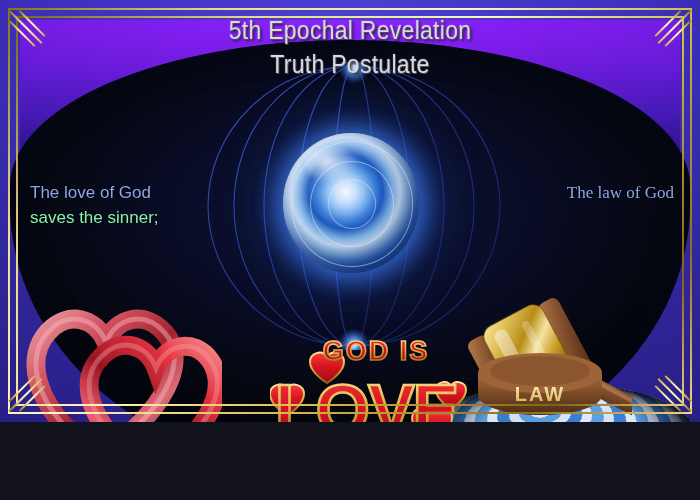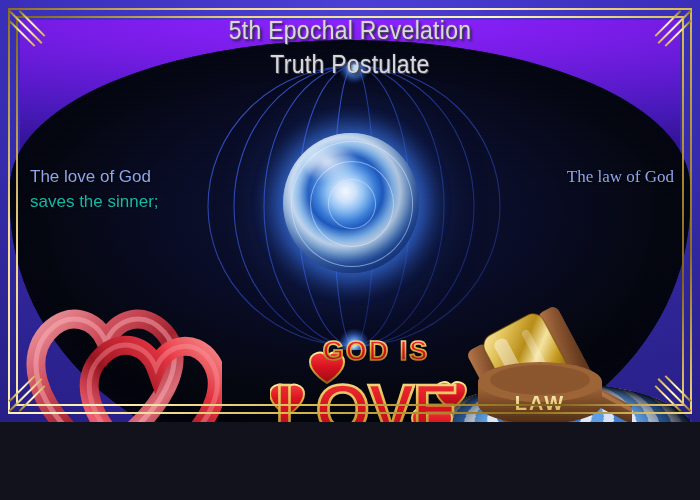--- a/index.html
+++ b/index.html
@@ -91,23 +91,23 @@
     font-family:"Liberation Sans",sans-serif;
     font-weight:400;letter-spacing:.3px;
     color:#d9d9dd;
     text-shadow:1px 1px 0 #4a4a58, 2px 2px 3px rgba(0,0,0,.7), 0 0 2px rgba(255,255,255,.35);
     transform:scaleX(.92);
   }
   #title-main{top:16px;font-size:25px;}
   #title-sub{top:50px;font-size:25px;}
 
   
-  .statement{position:absolute;font-size:17px;line-height:1.45;white-space:nowrap;}
+  .statement{position:absolute;font-size:17px;line-height:1.45;white-space:nowrap;margin-top:16px;}
   .statement .l1{color:#8ea6e8;text-shadow:0 1px 2px rgba(0,0,0,.9);}
-  .statement .l2{color:#14b8a6;text-shadow:0 1px 2px rgba(0,0,0,.9);}
+  .statement .l2{color:#86efac;text-shadow:0 1px 2px rgba(0,0,0,.9);}
   #statement-left{left:30px;top:165px;}
   #statement-right{right:26px;top:165px;text-align:center;font-family:Liberation Serif, serif;}
 
   
   .hearts3d{position:absolute;left:22px;top:286px;width:200px;height:180px;}
   .hearts3d svg{width:100%;height:100%;display:block;}
 
   
   .loveart{position:absolute;left:270px;top:322px;width:200px;height:130px;}
   .loveart svg{width:100%;height:100%;display:block;}
@@ -121,21 +121,21 @@
     transform:perspective(260px) rotateX(58deg);
     opacity:.95;
     filter:blur(.3px);
   }
   .target-mask{
     position:absolute;left:430px;top:330px;width:260px;height:180px;
     border-radius:50%;
     background:radial-gradient(closest-side, rgba(0,0,0,0) 58%, rgba(4,6,18,.55) 86%, rgba(4,6,18,.95) 100%);
     transform:perspective(260px) rotateX(58deg);
   }
-  .gavel{position:absolute;left:452px;top:286px;width:180px;height:180px;}
+  .gavel{position:absolute;left:452px;top:277px;width:180px;height:180px;}
   .gavel svg{width:100%;height:100%;display:block;}
 
   .noise{position:absolute;inset:0;pointer-events:none;opacity:.05;
     background-image:repeating-linear-gradient(0deg,rgba(255,255,255,.25) 0 1px,rgba(0,0,0,0) 1px 2px);}
 </style>
 </head>
 <body>
 
 <div id="stage">
 

